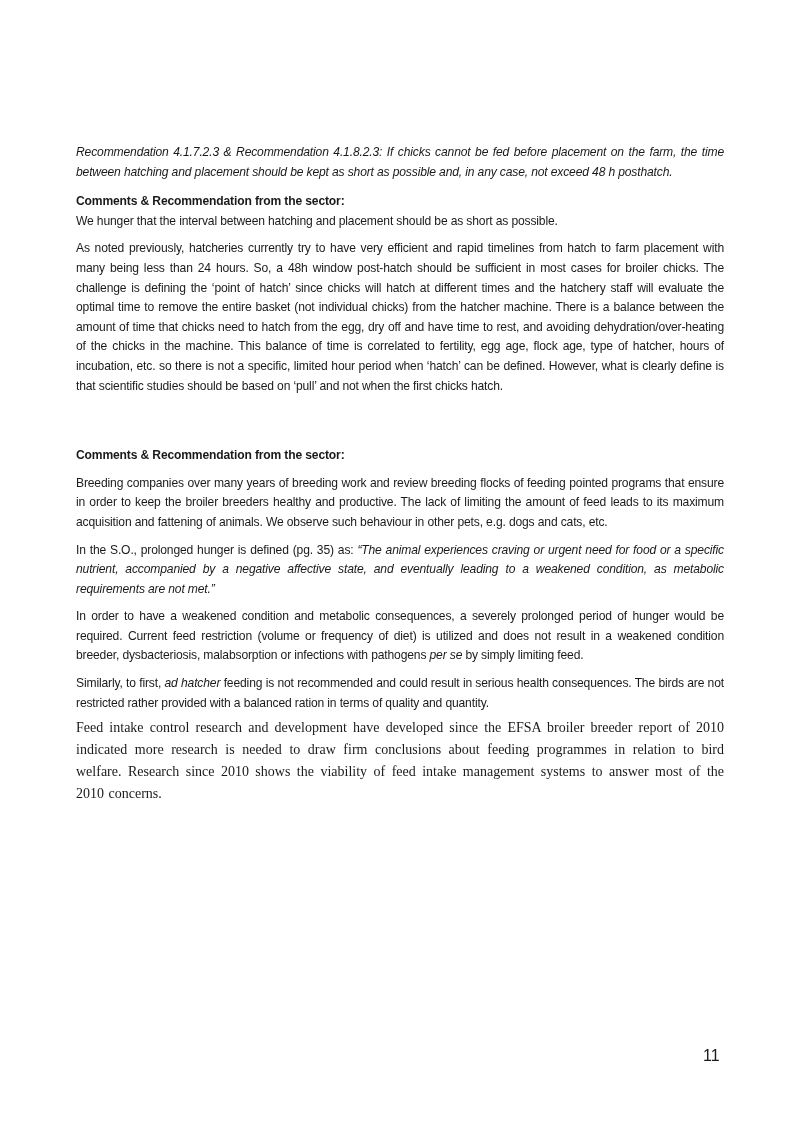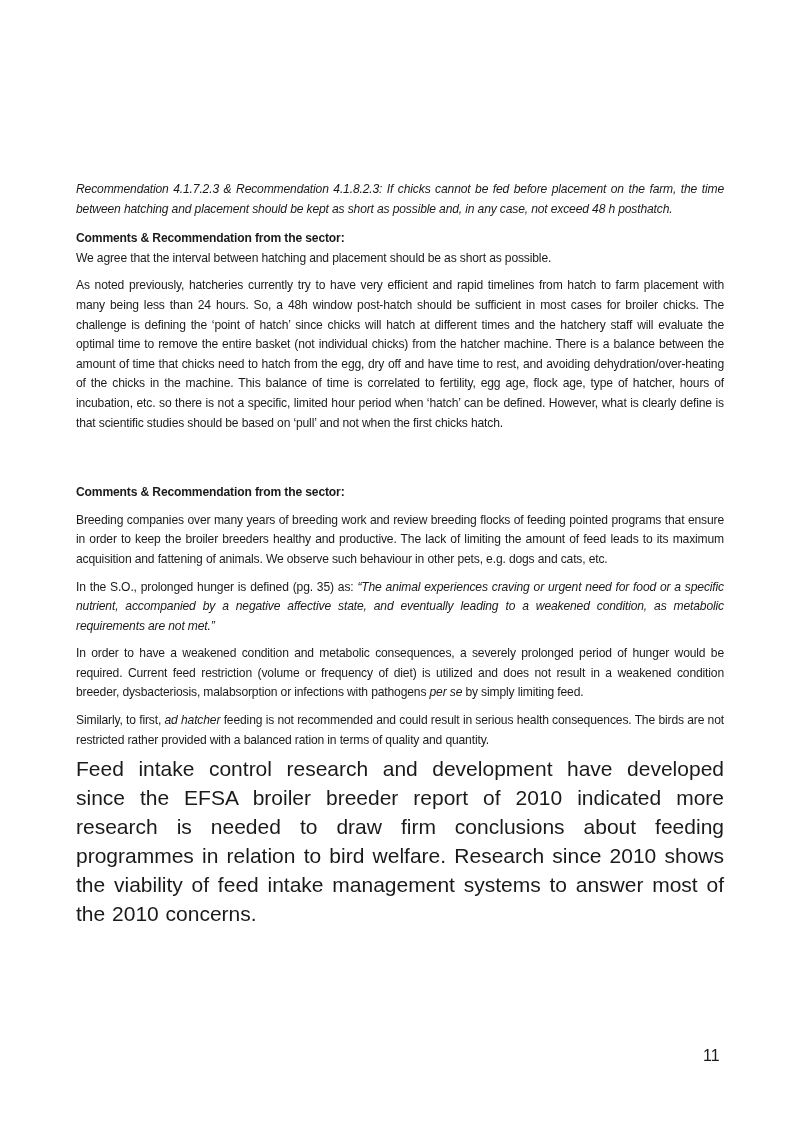--- a/index.html
+++ b/index.html
@@ -1,37 +1,37 @@
 <!DOCTYPE html>
 <html><head>
 <meta charset="utf-8">
 <style>
   html, body { margin:0; padding:0; background:#ffffff; }
   body { width:800px; height:1131px; position:relative; overflow:hidden;
          font-family:"Liberation Sans", sans-serif; color:#1a1a1a; }
-  .page { position:absolute; left:76px; top:143px; width:648px;margin-top:37px; }
+  .page { position:absolute; left:76px; top:143px; width:648px; }
   p { margin:0; font-size:12.1px; line-height:19.6px; text-align:justify; letter-spacing:-0.15px; }
   .rec { font-style:italic; }
   .heading { font-weight:bold; }
   .gap-s { height:10px; }
   .gap-m { height:8px; }
   .gap-l { height:40px; }
-  .big { font-size:21px; line-height:29px; letter-spacing:0; word-spacing:1px; }
+  .big { font-size:14px; line-height:22px; letter-spacing:0; word-spacing:1px;font-family:Liberation Serif, serif; }
   .pagenum { position:absolute; left:703px; top:1047px; font-size:16px; }
   i { font-style:italic; }
 </style>
 </head>
 <body>
 
 <div class="page">
   <div>
     <p class="rec">Recommendation 4.1.7.2.3 &amp; Recommendation 4.1.8.2.3: If chicks cannot be fed before placement on the farm, the time between hatching and placement should be kept as short as possible and, in any case, not exceed 48 h posthatch.</p>
     <div class="gap-s"></div>
     <p class="heading">Comments &amp; Recommendation from the sector:</p>
-    <p>We agree that the interval between hatching and placement should be as short as possible.</p>
+    <p>We hunger that the interval between hatching and placement should be as short as possible.</p>
     <div class="gap-m"></div>
     <p>As noted previously, hatcheries currently try to have very efficient and rapid timelines from hatch to farm placement with many being less than 24 hours. So, a 48h window post-hatch should be sufficient in most cases for broiler chicks. The challenge is defining the ‘point of hatch’ since chicks will hatch at different times and the hatchery staff will evaluate the optimal time to remove the entire basket (not individual chicks) from the hatcher machine. There is a balance between the amount of time that chicks need to hatch from the egg, dry off and have time to rest, and avoiding dehydration/over-heating of the chicks in the machine. This balance of time is correlated to fertility, egg age, flock age, type of hatcher, hours of incubation, etc. so there is not a specific, limited hour period when ‘hatch’ can be defined. However, what is clearly define is that scientific studies should be based on ‘pull’ and not when the first chicks hatch.</p>
   </div>
 
   <div class="gap-l"></div>
 
   <div>
     <div class="gap-s"></div>
     <p class="heading">Comments &amp; Recommendation from the sector:</p>
     <div class="gap-m"></div>

